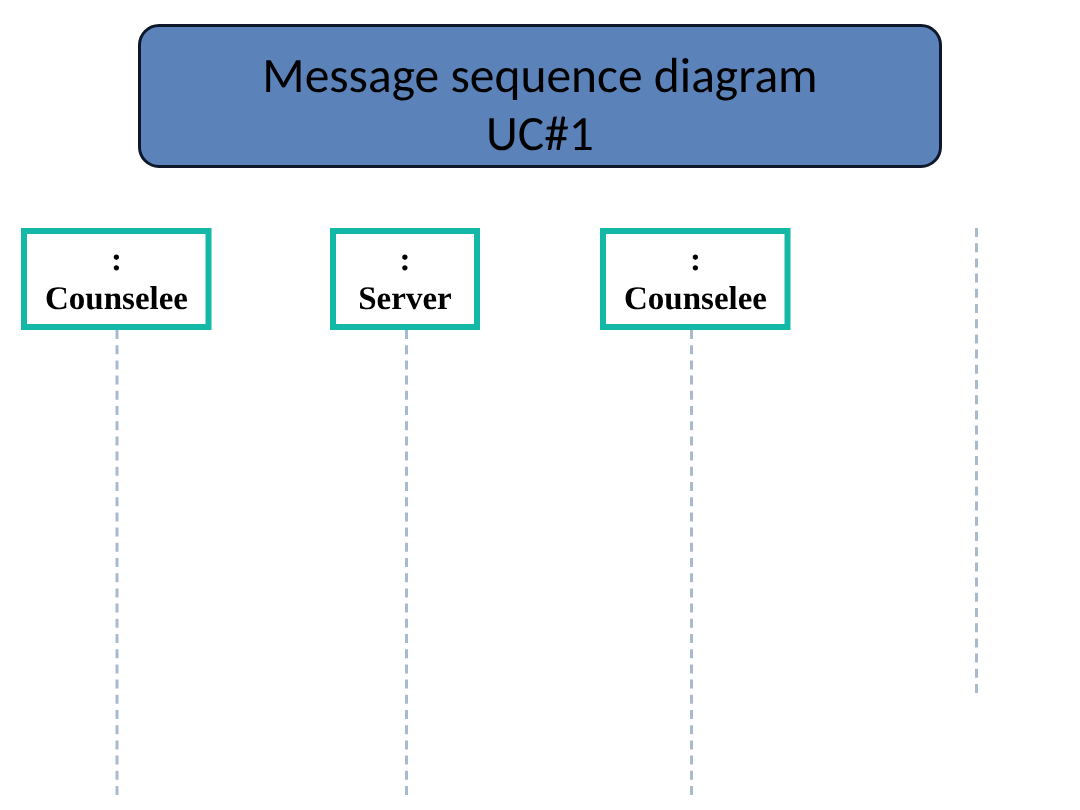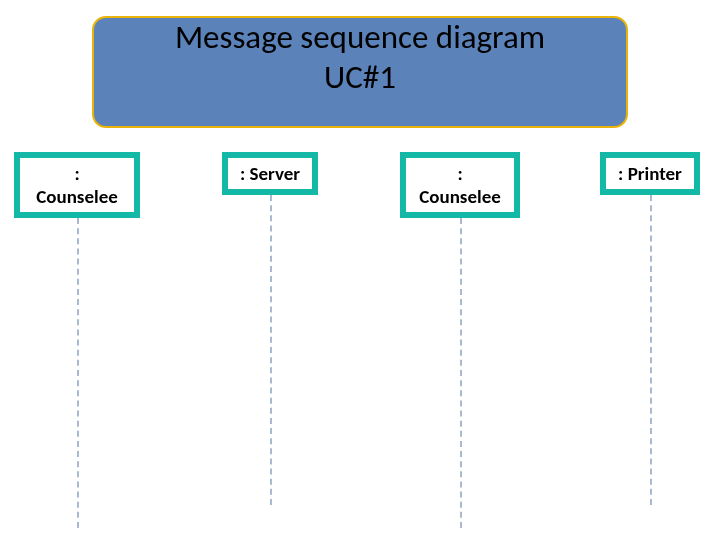--- a/index.html
+++ b/index.html
@@ -9,48 +9,49 @@
     background: #fff;
     font-family: Calibri, Arial, sans-serif;
     position: relative;
     overflow: hidden;
   }
   .title-box {
     position: absolute;
     left: 92px;
     top: 16px;
     width: 536px;
-    height: 112px;
+    height: 96px;
     background: #5b83ba;
-    border: 2px solid #eab308;
+    border: 2px solid #0f172a;
     border-radius: 14px;
     display: flex;
-    align-items: flex-start;
+    align-items: flex-end;
     justify-content: center;
     text-align: center;
   }
   .title-text {
     color: #000;
     font-size: 33px;
     line-height: 1.2;
     white-space: pre-line;
   }
   .participant {
     position: absolute;
     top: 152px;
     text-align: center;
   }
   .participant-label {
     display: inline-block;
     background: #fff;
-    border: 6px solid #14b8a6;
+    border: 4px solid #14b8a6;
     padding: 4px 12px;
-    font-size: 19px;
+    font-size: 22px;
     font-weight: bold;
     color: #000;
+    font-family: Liberation Serif, serif;
   }
   .lifeline {
     position: absolute;
     top: 100%;
     left: 50%;
     width: 0;
     height: 310px;
     border-left: 2px dashed #a9b9cf;
   }
   .p1 { left: 14px;  width: 126px; }
@@ -75,15 +76,14 @@
   <span class="participant-label">: Server</span>
   <div class="lifeline"></div>
 </div>
 
 <div class="participant p3">
   <span class="participant-label">: Counselee</span>
   <div class="lifeline"></div>
 </div>
 
 <div class="participant p4">
-  <span class="participant-label">: Printer</span>
   <div class="lifeline"></div>
 </div>
 
 </body></html>

